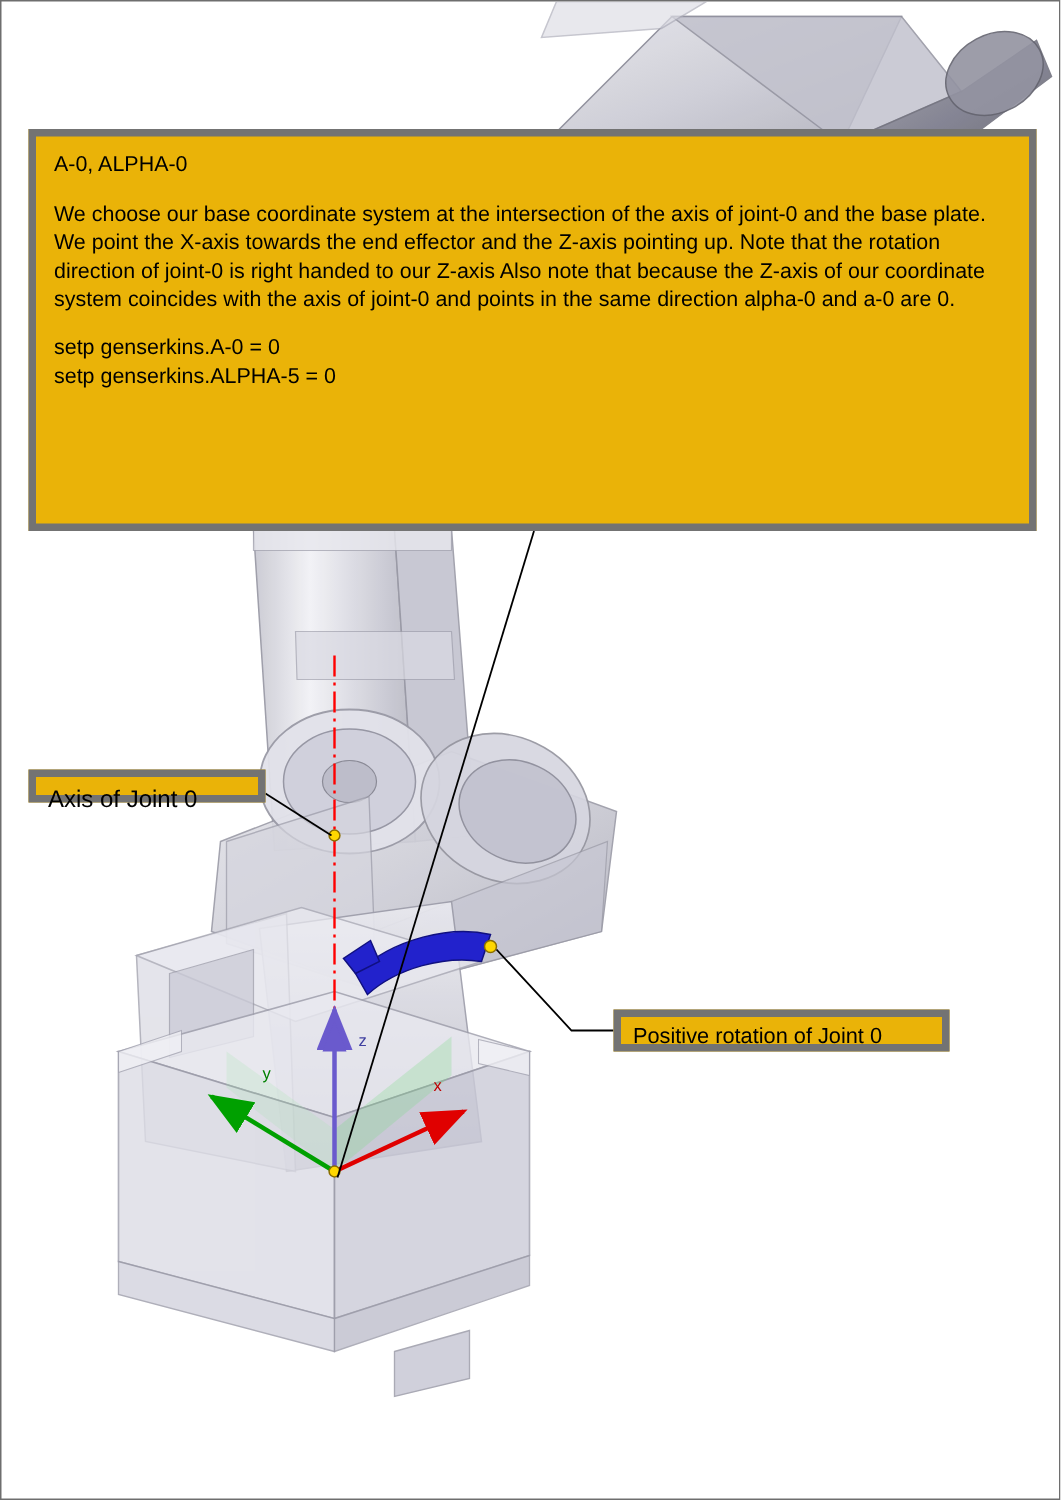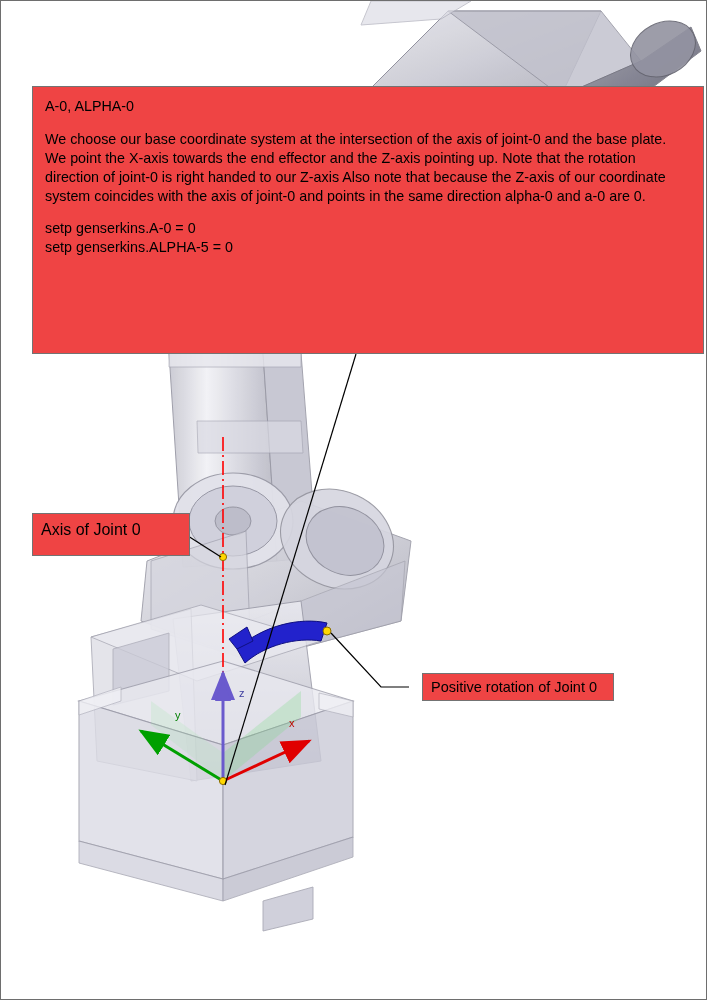--- a/index.html
+++ b/index.html
@@ -21,53 +21,52 @@
   }
   .robot-layer {
     position: absolute;
     left: 0; top: 0;
     width: 707px;
     height: 1000px;
   }
   
   .callout {
     position: absolute;
-    background: #ef4444;
-    border: 1px solid #737373;
+    background: #eab308;
+    border: 5px solid #737373;
     box-sizing: border-box;
     font-size: 13.5px;
     color: #000000;
     line-height: 1.28;
-    margin-left: 13px;
   }
   #note-box {
     left: 18px;
     top: 85px;
     width: 672px;
     height: 268px;
     padding: 10px 12px 0 12px;
     font-size: 14.3px;
     line-height: 1.33;
   }
   #note-box .blank {
     display: block;
     height: 0.95em;
   }
   #label-axis {
     left: 18px;
     top: 512px;
     width: 158px;
-    height: 43px;
+    height: 22px;
     padding: 6px 8px;
     font-size: 16px;
   }
   #label-rot {
     left: 408px;
     top: 672px;
-    width: 192px;
+    width: 224px;
     height: 28px;
     padding: 4px 8px;
     font-size: 14.5px;
   }
   .leader {
     position: absolute;
     left: 0; top: 0;
     width: 707px;
     height: 1000px;
     pointer-events: none;

